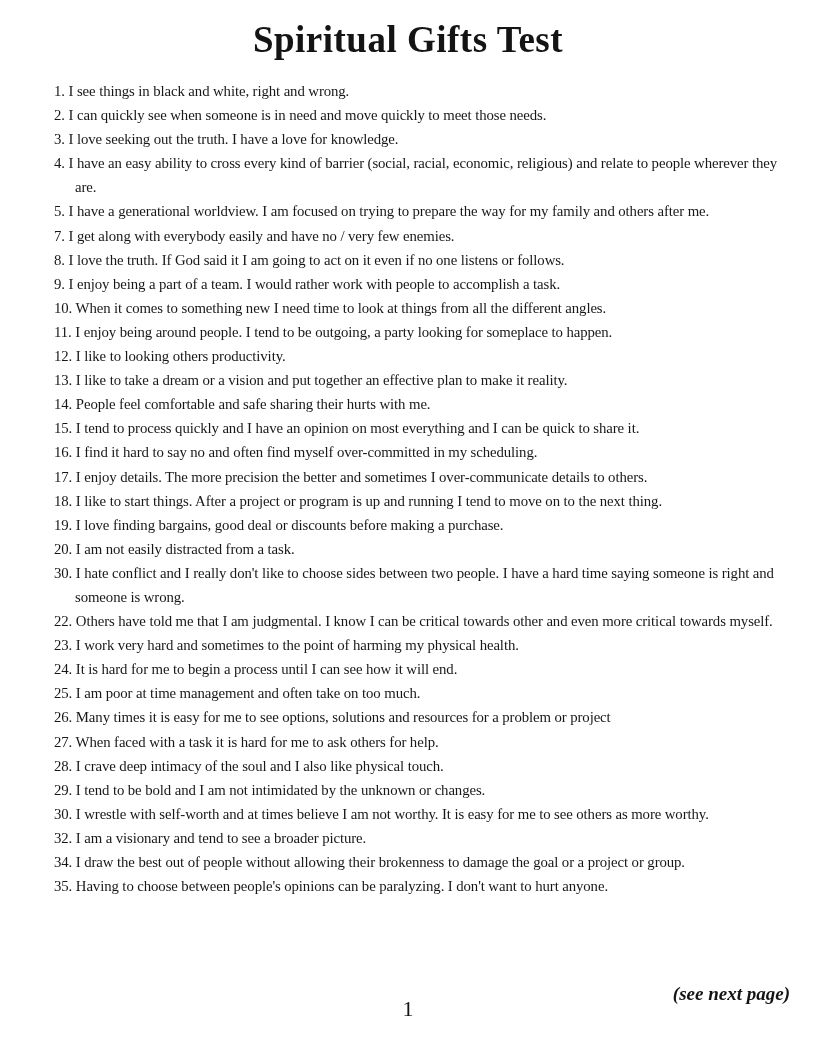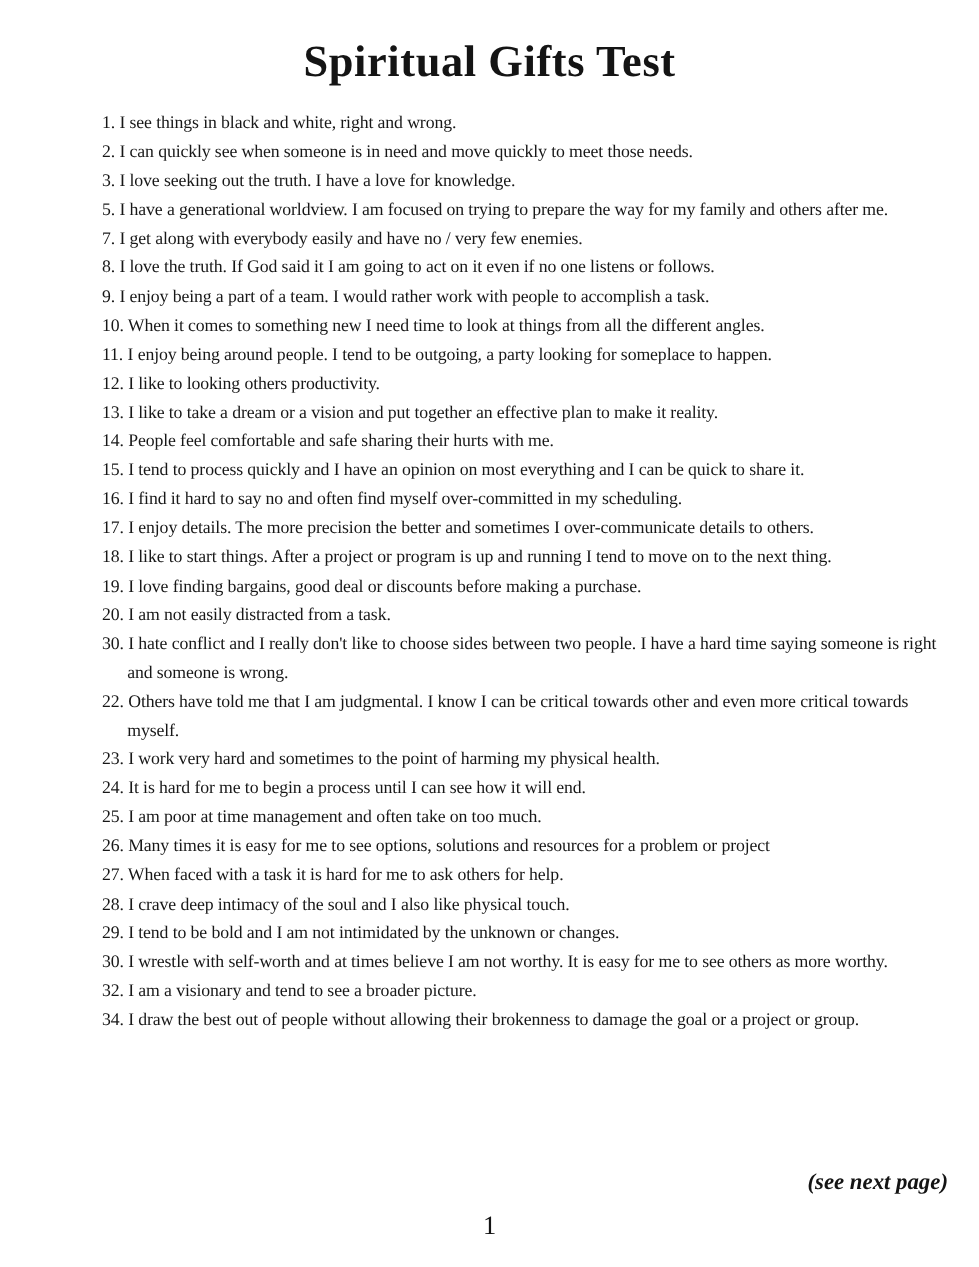--- a/index.html
+++ b/index.html
@@ -14,60 +14,59 @@
     position: relative;
     font-family: "Liberation Serif", serif;
     color: #171717;
   }
   .page {
     width: 816px;
     height: 1056px;
     position: relative;
   }
   .title {
-    margin: 12px;
+    margin: 0;
     padding-top: 18px;
     text-align: center;
     font-family: "Liberation Serif", serif;
     font-size: 37px;
     font-weight: 700;
     letter-spacing: 0.5px;
     line-height: 44px;
     color: #141414;
   }
   .statement-list {
     margin: 17px 16px 0 54px;
     font-size: 14.8px;
     line-height: 24.1px;
     letter-spacing: -0.1px;
   }
   .statement-item {
     padding-left: 21px;
     text-indent: -21px;
-    margin-left: 31px;
   }
   .item-number {
     display: inline;
   }
   .item-text {
     display: inline;
   }
   .page-number {
     position: absolute;
     top: 996px;
     left: 0;
     width: 100%;
     text-align: center;
     font-size: 22px;
     line-height: 26px;
     color: #141414;
   }
   .next-page-note {
     position: absolute;
-    top: 962px;
+    top: 982px;
     right: 26px;
     font-size: 19px;
     line-height: 24px;
     font-style: italic;
     font-weight: 700;
     color: #141414;
   }
 </style>
 </head>
 <body>
@@ -76,20 +75,21 @@
 
   <h1 class="title">Spiritual Gifts Test</h1>
 
   <div class="statement-list">
     <div class="statement-item"><span class="item-number">1.</span> <span class="item-text">I see things in black and white, right and wrong.</span></div>
 
     <div class="statement-item"><span class="item-number">2.</span> <span class="item-text">I can quickly see when someone is in need and move quickly to meet those needs.</span></div>
 
     <div class="statement-item"><span class="item-number">3.</span> <span class="item-text">I love seeking out the truth. I have a love for knowledge.</span></div>
 
+    <div class="statement-item"><span class="item-number">4.</span> <span class="item-text">I have an easy ability to cross every kind of barrier (social, racial, economic, religious) and relate to people wherever they are.</span></div>
 
     <div class="statement-item"><span class="item-number">5.</span> <span class="item-text">I have a generational worldview. I am focused on trying to prepare the way for my family and others after me.</span></div>
 
 
     <div class="statement-item"><span class="item-number">7.</span> <span class="item-text">I get along with everybody easily and have no / very few enemies.</span></div>
 
     <div class="statement-item"><span class="item-number">8.</span> <span class="item-text">I love the truth. If God said it I am going to act on it even if no one listens or follows.</span></div>
 
     <div class="statement-item"><span class="item-number">9.</span> <span class="item-text">I enjoy being a part of a team. I would rather work with people to accomplish a task.</span></div>
 
@@ -134,19 +134,20 @@
     <div class="statement-item"><span class="item-number">29.</span> <span class="item-text">I tend to be bold and I am not intimidated by the unknown or changes.</span></div>
 
     <div class="statement-item"><span class="item-number">30.</span> <span class="item-text">I wrestle with self-worth and at times believe I am not worthy. It is easy for me to see others as more worthy.</span></div>
 
 
     <div class="statement-item"><span class="item-number">32.</span> <span class="item-text">I am a visionary and tend to see a broader picture.</span></div>
 
 
     <div class="statement-item"><span class="item-number">34.</span> <span class="item-text">I draw the best out of people without allowing their brokenness to damage the goal or a project or group.</span></div>
 
+    <div class="statement-item"><span class="item-number">35.</span> <span class="item-text">Having to choose between people's opinions can be paralyzing. I don't want to hurt anyone.</span></div>
   </div>
 
   <div class="page-number">1</div>
 
   <div class="next-page-note">(see next page)</div>
 
 </div>
 
 </body></html>

